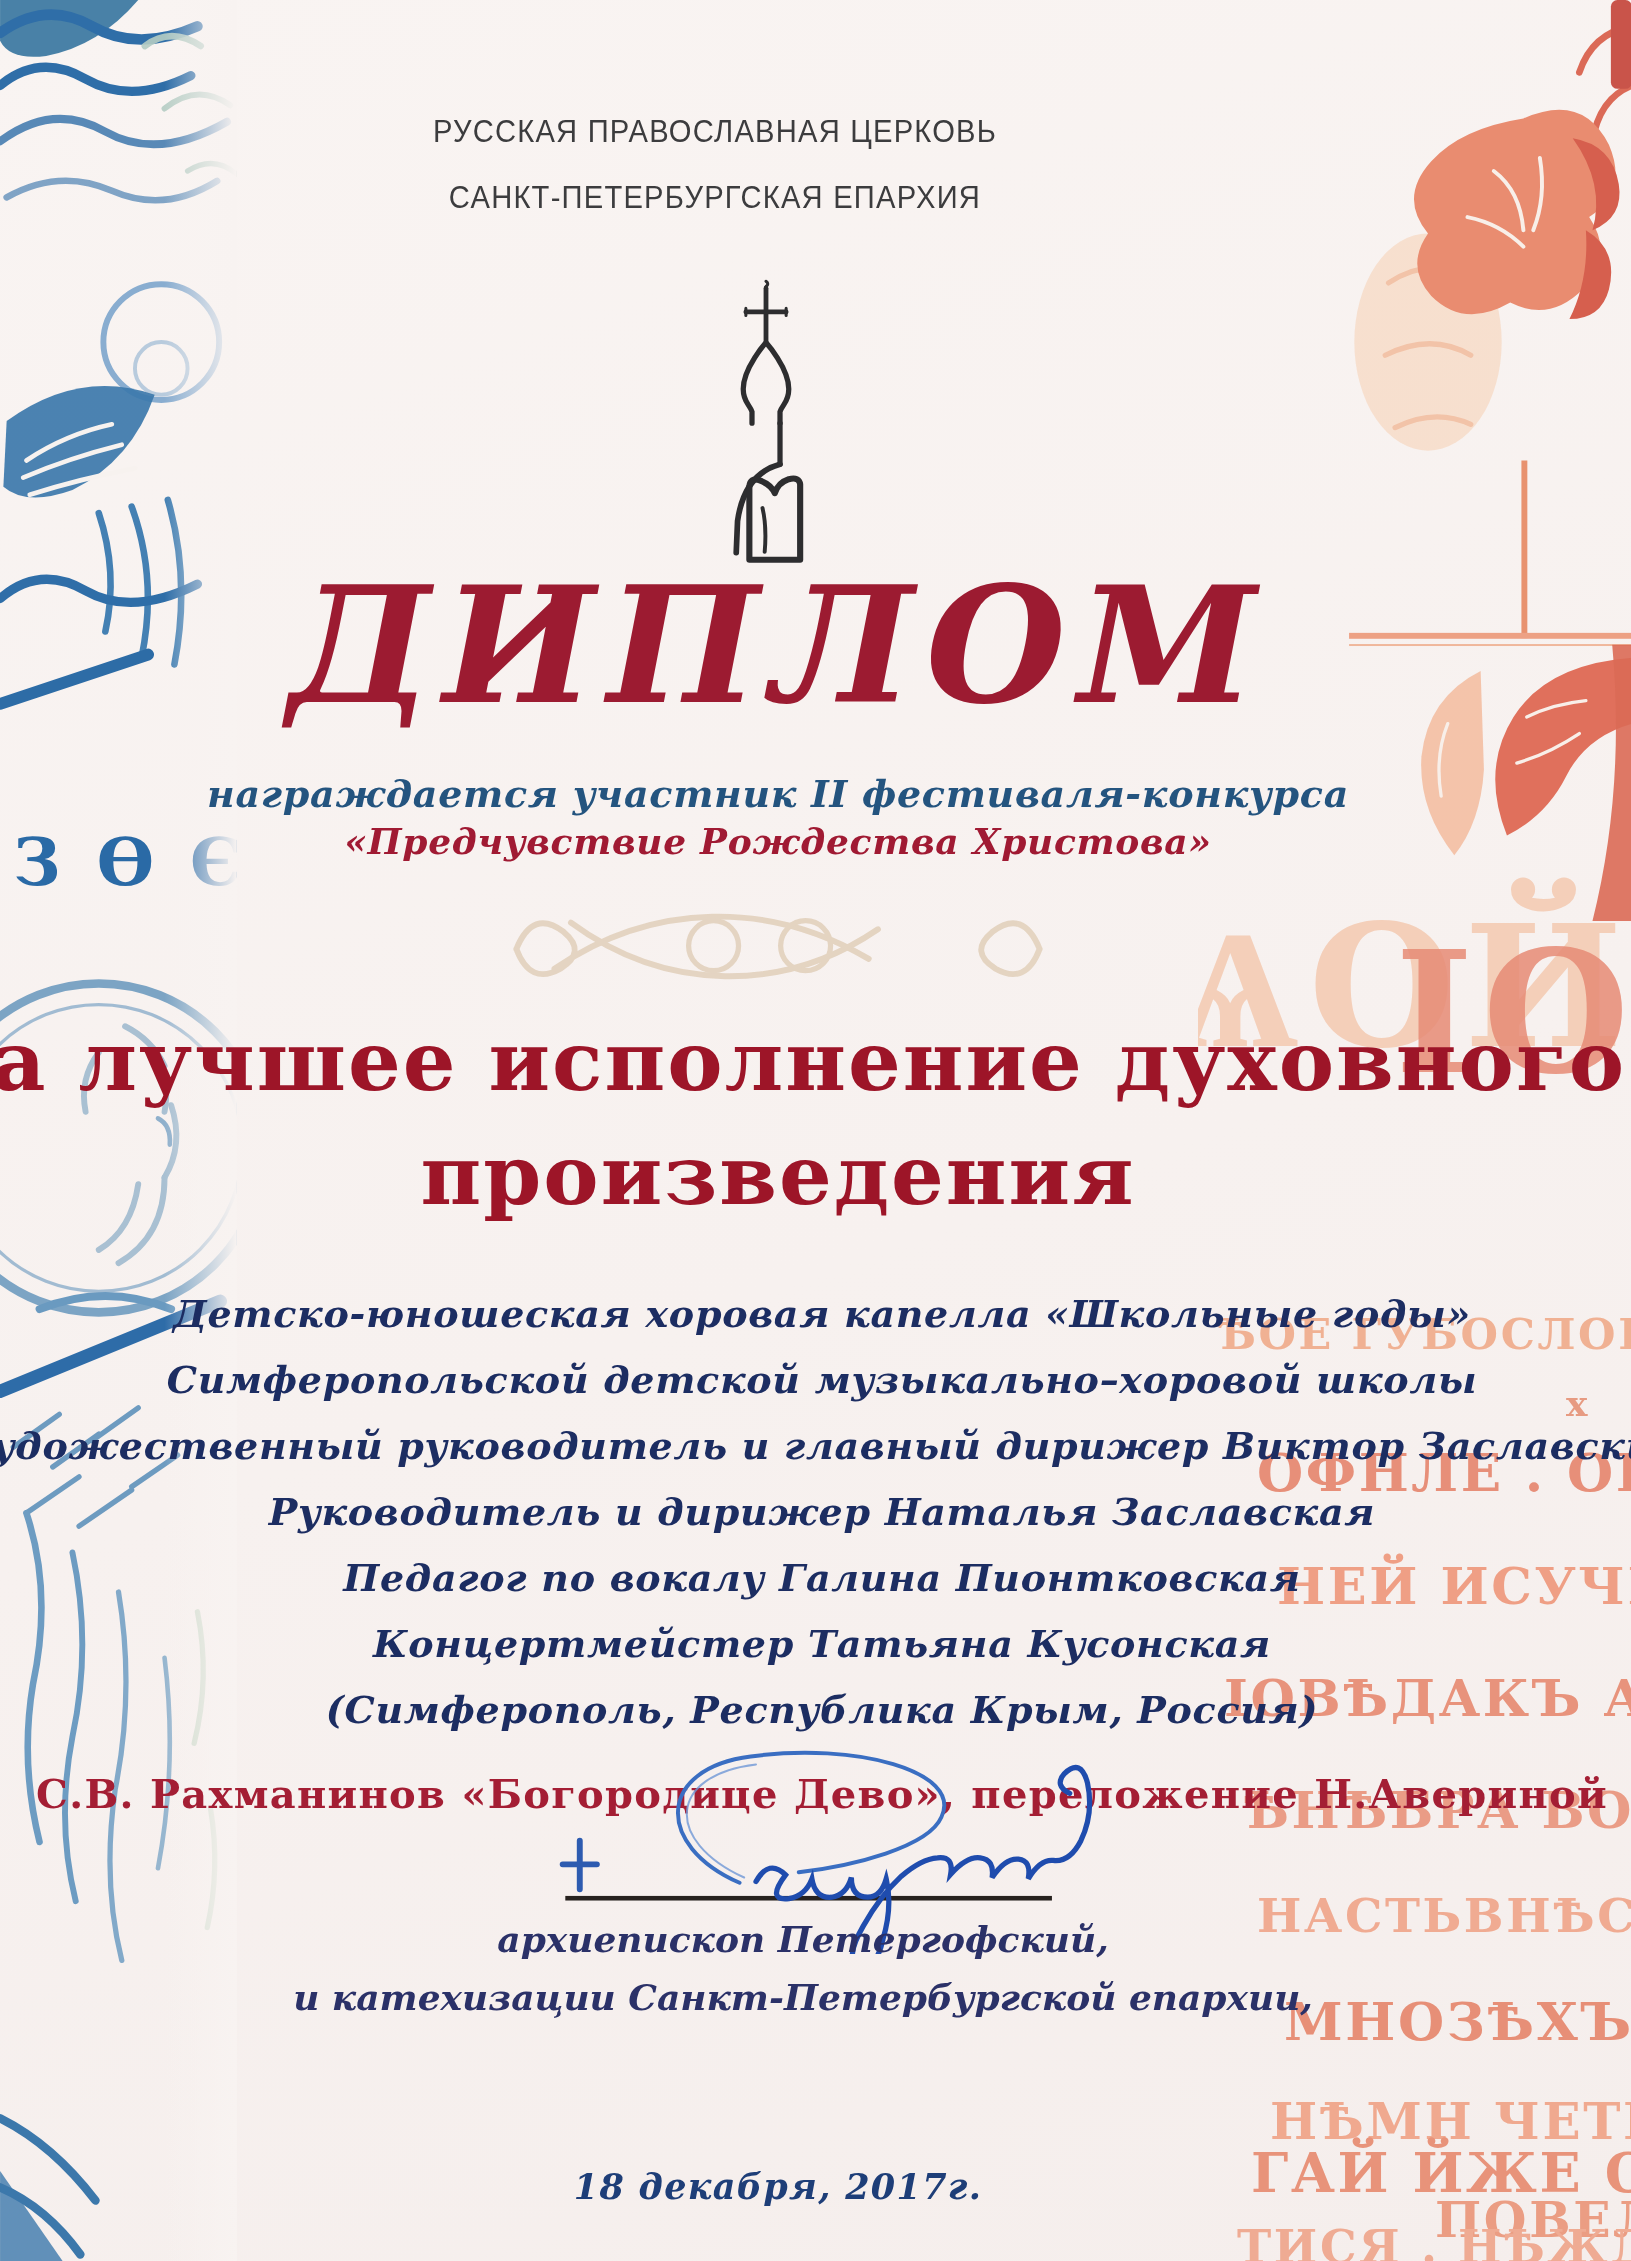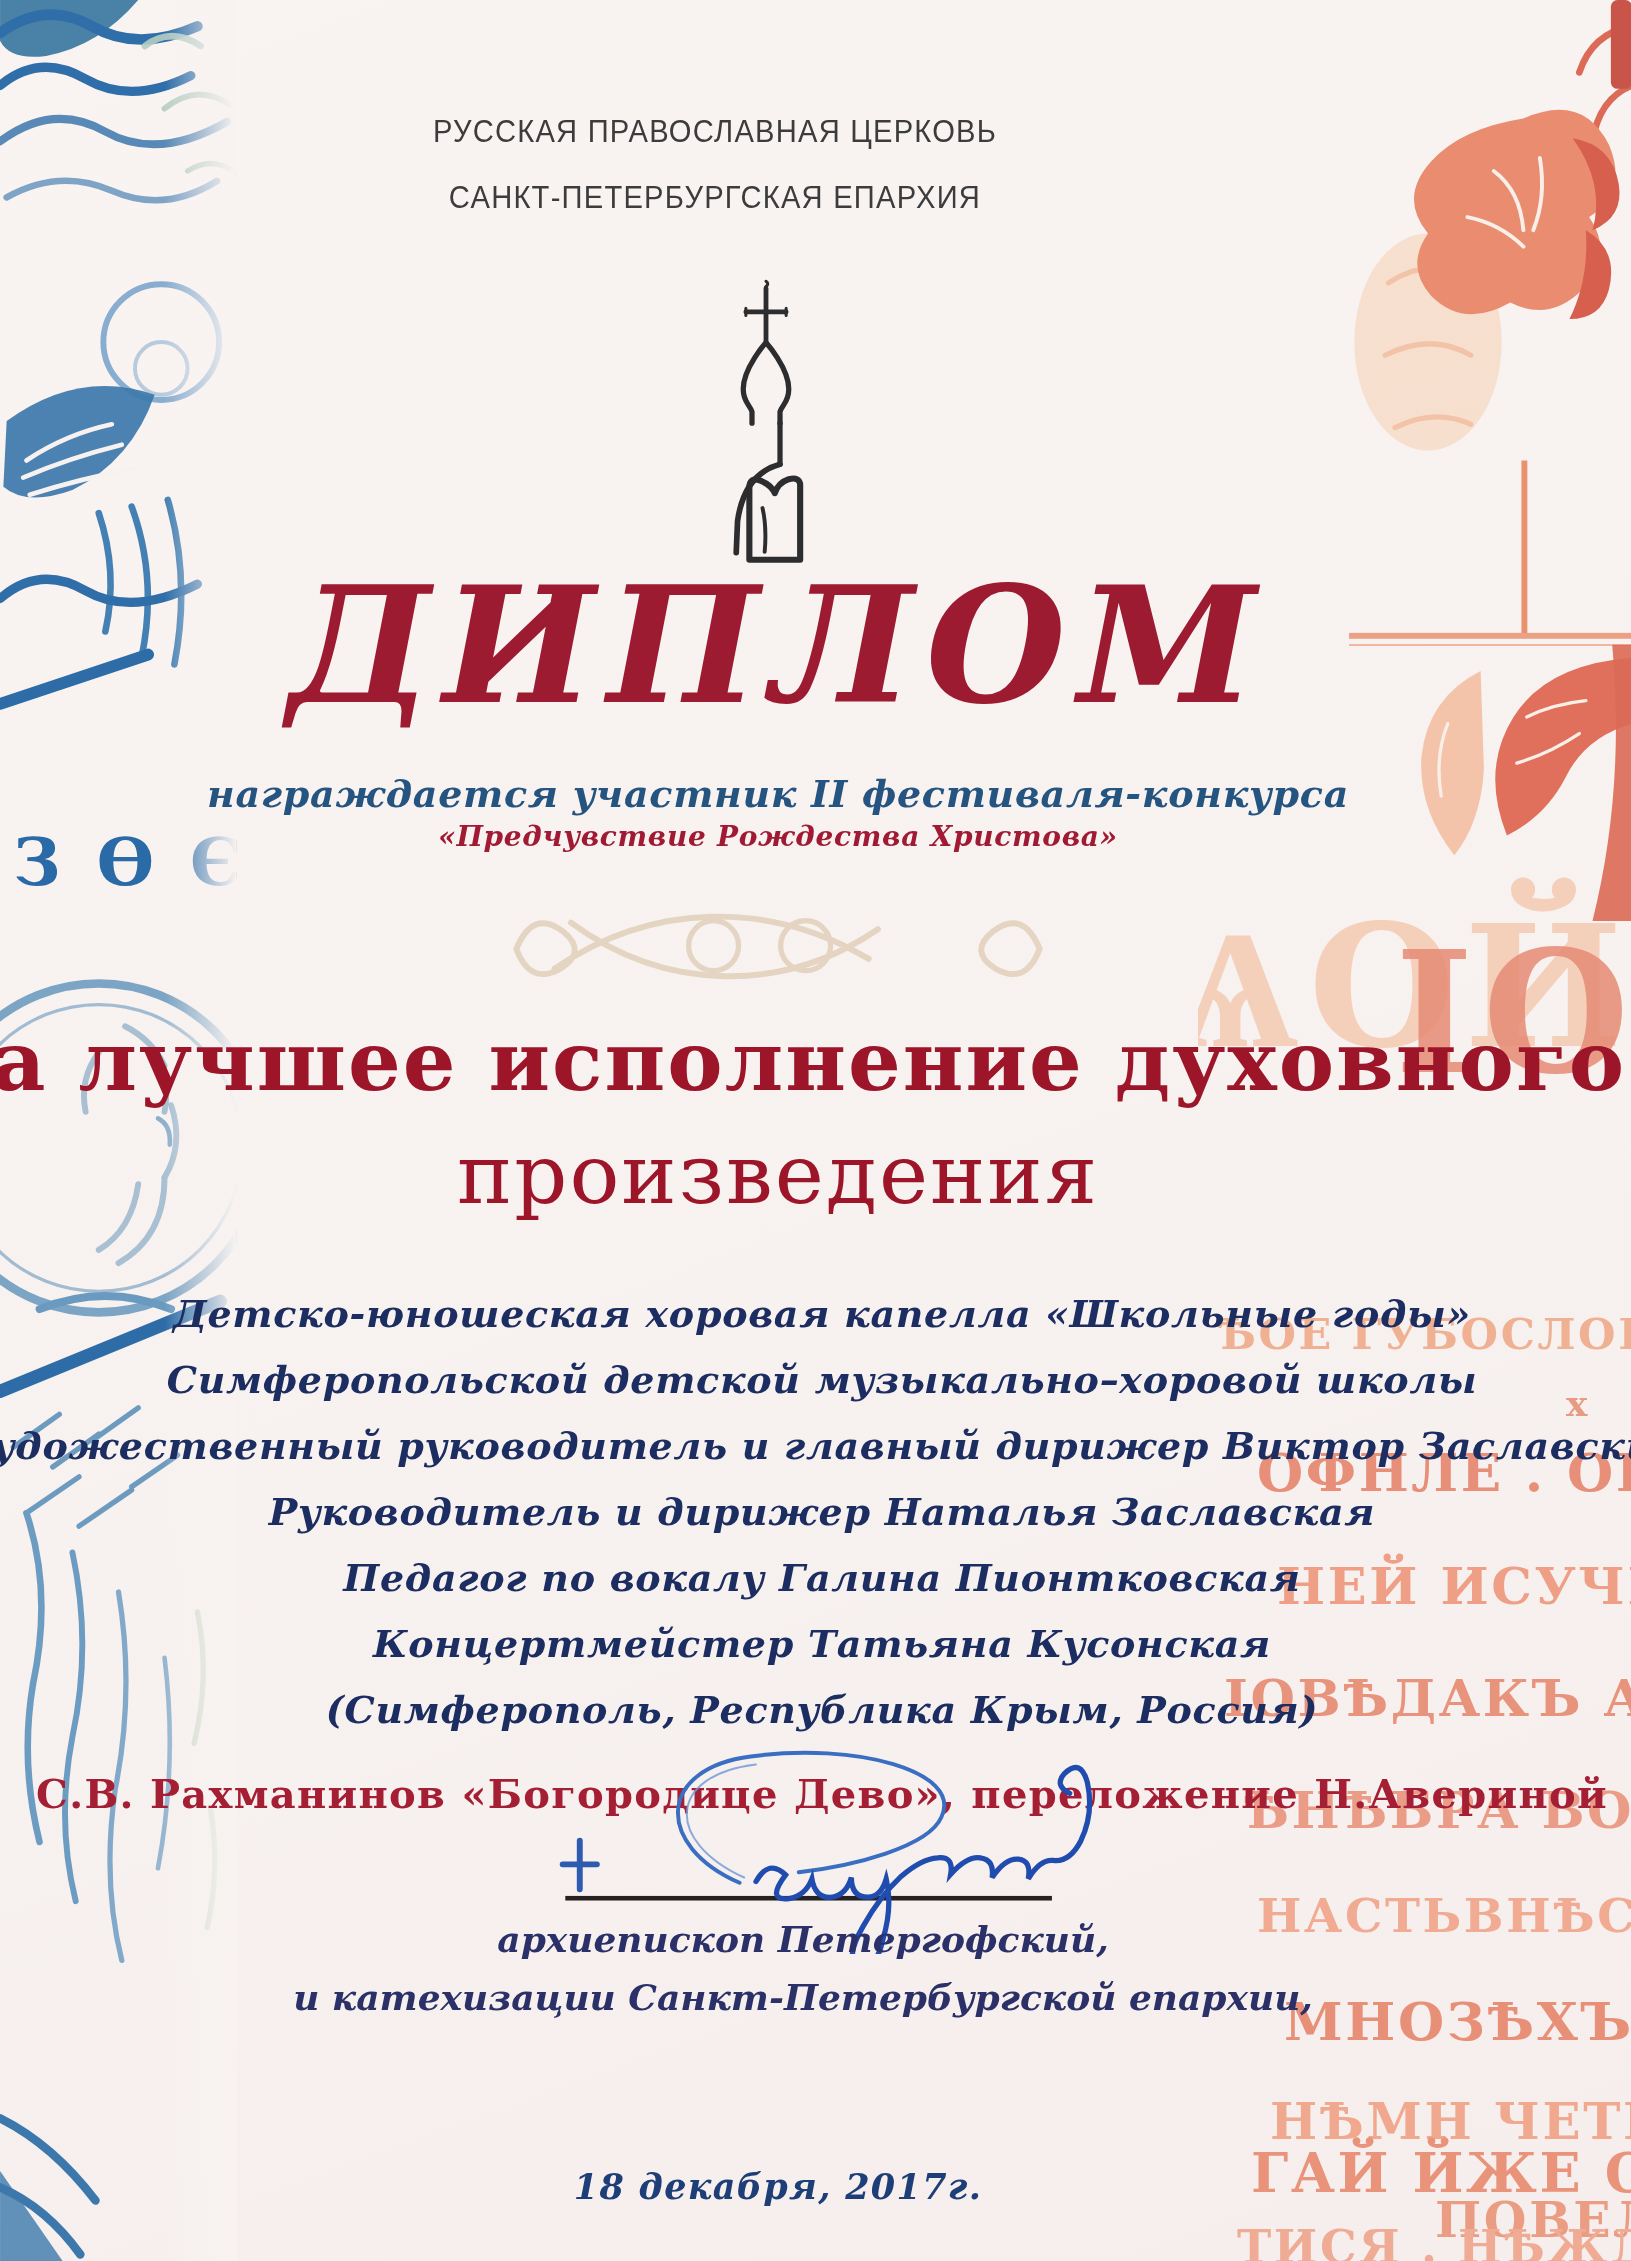--- a/index.html
+++ b/index.html
@@ -41,30 +41,30 @@
     top:551px;
     font-family:"DejaVu Serif",serif;font-style:italic;font-weight:bold;
     font-size:161px;letter-spacing:12px;color:#9c1b31;
   }
   .sub1{
     top:771px;font-style:italic;font-weight:600;
     font-size:38px;color:#24547f;letter-spacing:0.7px;
   }
   .sub2{
     top:820px;font-style:italic;font-weight:700;
-    font-size:28px;color:#a01a33;letter-spacing:0.7px;
+    font-size:36px;color:#a01a33;letter-spacing:0.7px;
   }
   .flourish{top:893px;}
   .award1{
     top:1012px;font-family:"DejaVu Serif",serif;
     font-size:83px;font-weight:600;color:#9d1528;letter-spacing:2px;
   }
   .award2{
     top:1126px;font-family:"DejaVu Serif",serif;
-    font-size:83px;font-weight:400;color:#9d1528;letter-spacing:2px;
+    font-size:83px;font-weight:700;color:#9d1528;letter-spacing:2px;
   }
   .recipients{
     position:absolute;left:0;top:1291px;width:1632px;
     display:flex;flex-direction:column;align-items:center;gap:21px;
     z-index:2;
     padding-left:6px;
   }
   .recipient-line{
     font-family:"DejaVu Serif",serif;font-style:italic;font-weight:bold;
     font-size:38px;color:#1c2d62;white-space:nowrap;letter-spacing:0.7px;

